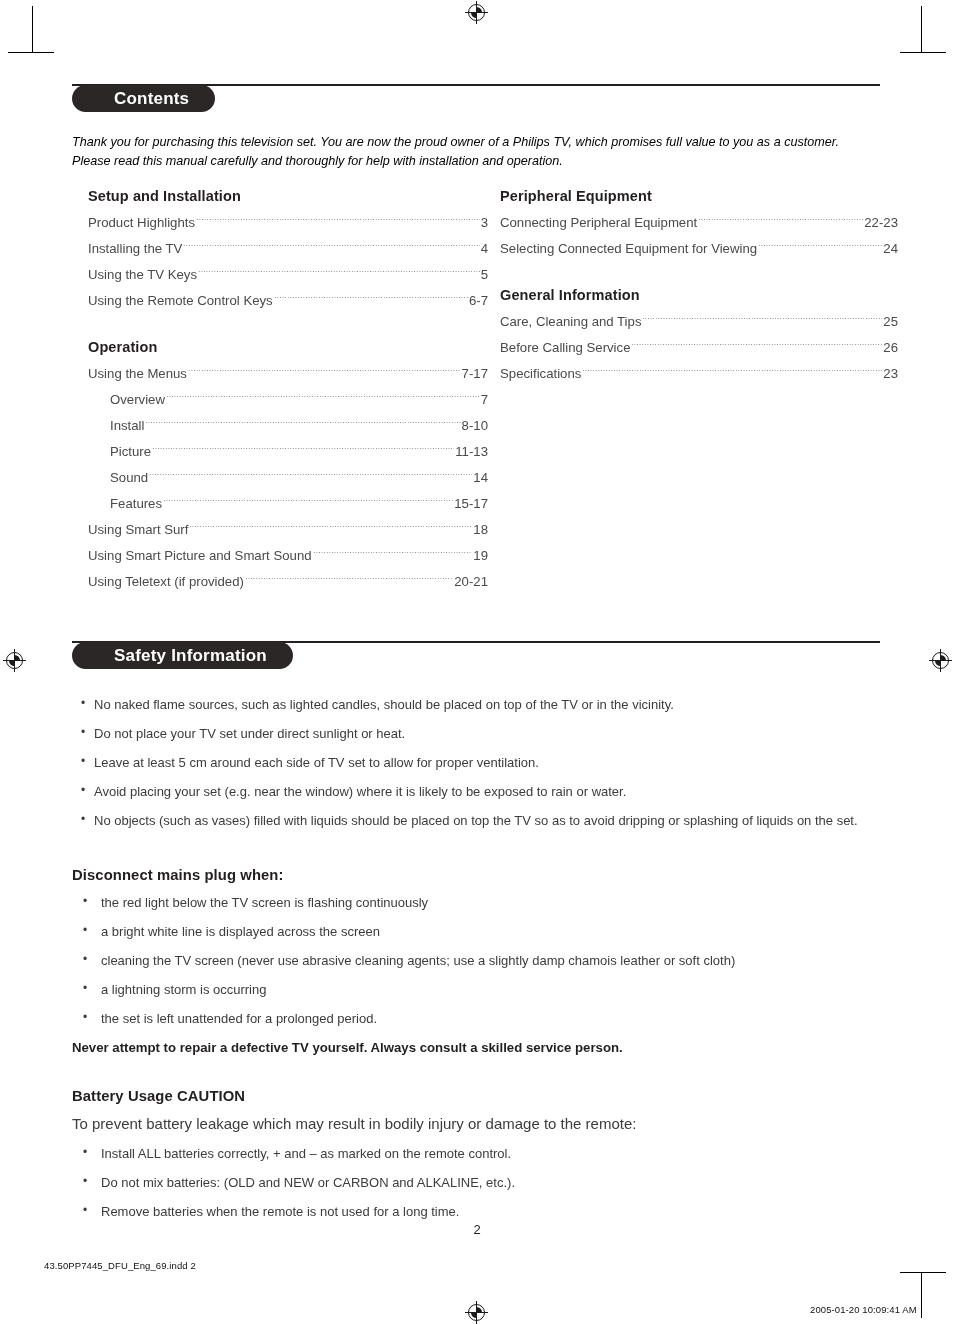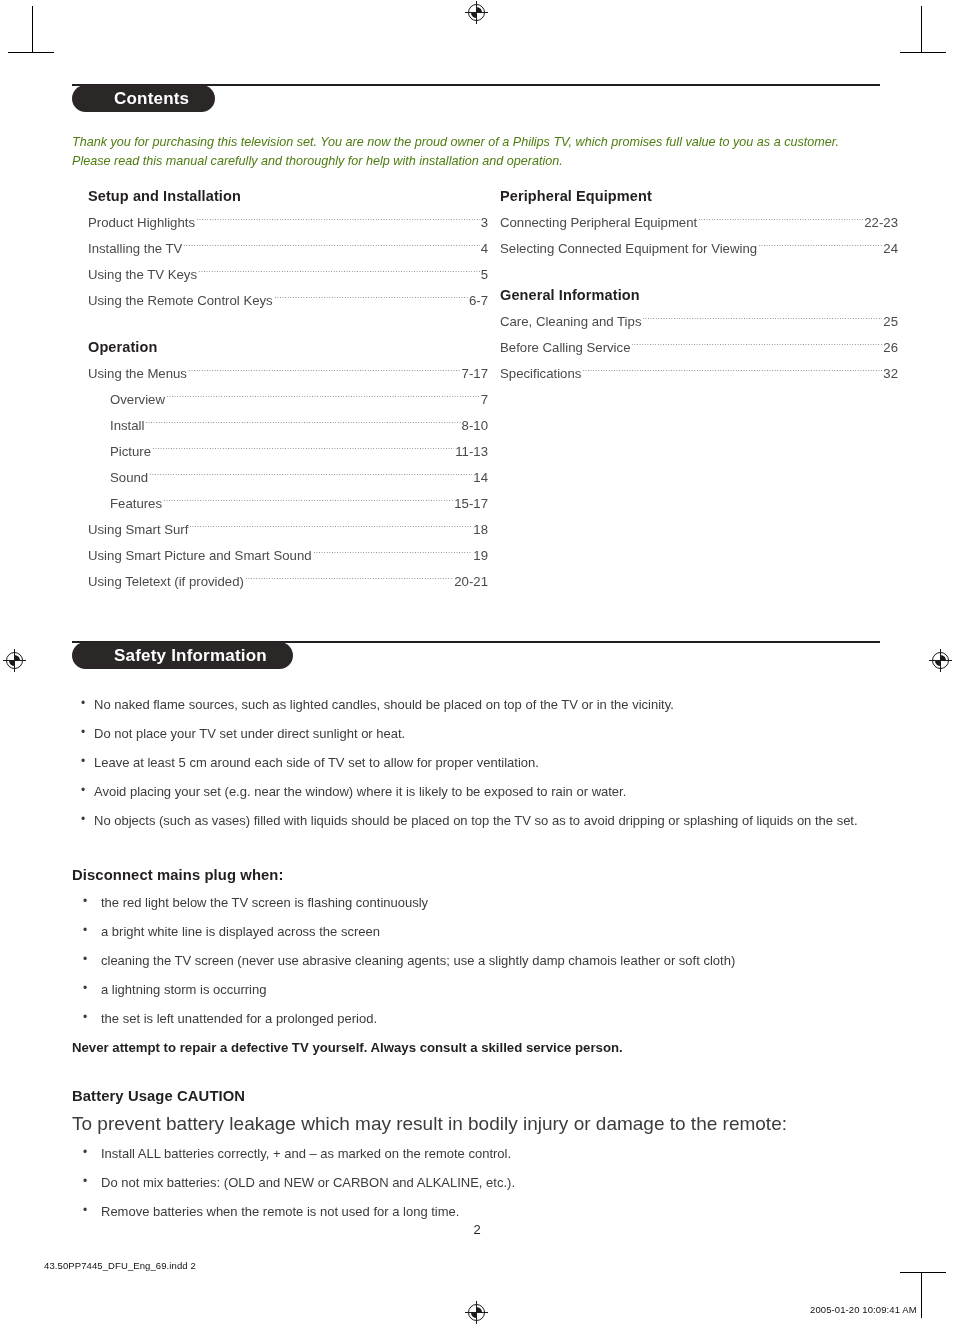--- a/index.html
+++ b/index.html
@@ -83,21 +83,21 @@
   }
 
   
   .intro {
     position: absolute;
     left: 72px;
     width: 810px;
     font-style: italic;
     font-size: 12.6px;
     line-height: 19px;
-    color: #4d7c0f;
+    color: #000000;
   }
 
   
   .toc-col {
     position: absolute;
     top: 188px;
     margin-left: 16px;
   }
   .toc-col.left  { left: 72px;  width: 400px; }
   .toc-col.right { left: 484px; width: 398px; }
@@ -170,21 +170,21 @@
     letter-spacing: .1px;
   }
   .bold-note {
     font-size: 13.2px;
     font-weight: bold;
     color: #231f20;
     line-height: 17px;
     margin: 2px 0 0 0;
   }
   .plain-line {
-    font-size: 19px;
+    font-size: 15px;
     color: #3c3c3c;
     line-height: 17px;
     margin: 0 0 13px 0;
   }
 
   
   .page-number {
     position: absolute;
     left: 0; right: 0;
     text-align: center;
@@ -330,21 +330,21 @@
           <span class="toc-page">25</span>
         </div>
         <div class="toc-row">
           <span class="toc-label">Before Calling Service</span>
           <span class="toc-dots"></span>
           <span class="toc-page">26</span>
         </div>
         <div class="toc-row">
           <span class="toc-label">Specifications</span>
           <span class="toc-dots"></span>
-          <span class="toc-page">32</span>
+          <span class="toc-page">23</span>
         </div>
       </div>
     </div>
 
   <div class="section-head" style="top:641px;">
     <div class="section-rule"></div>
     <span class="pill">Safety Information</span>
   </div>
 
   <div class="safety-body" style="top:688px;">

